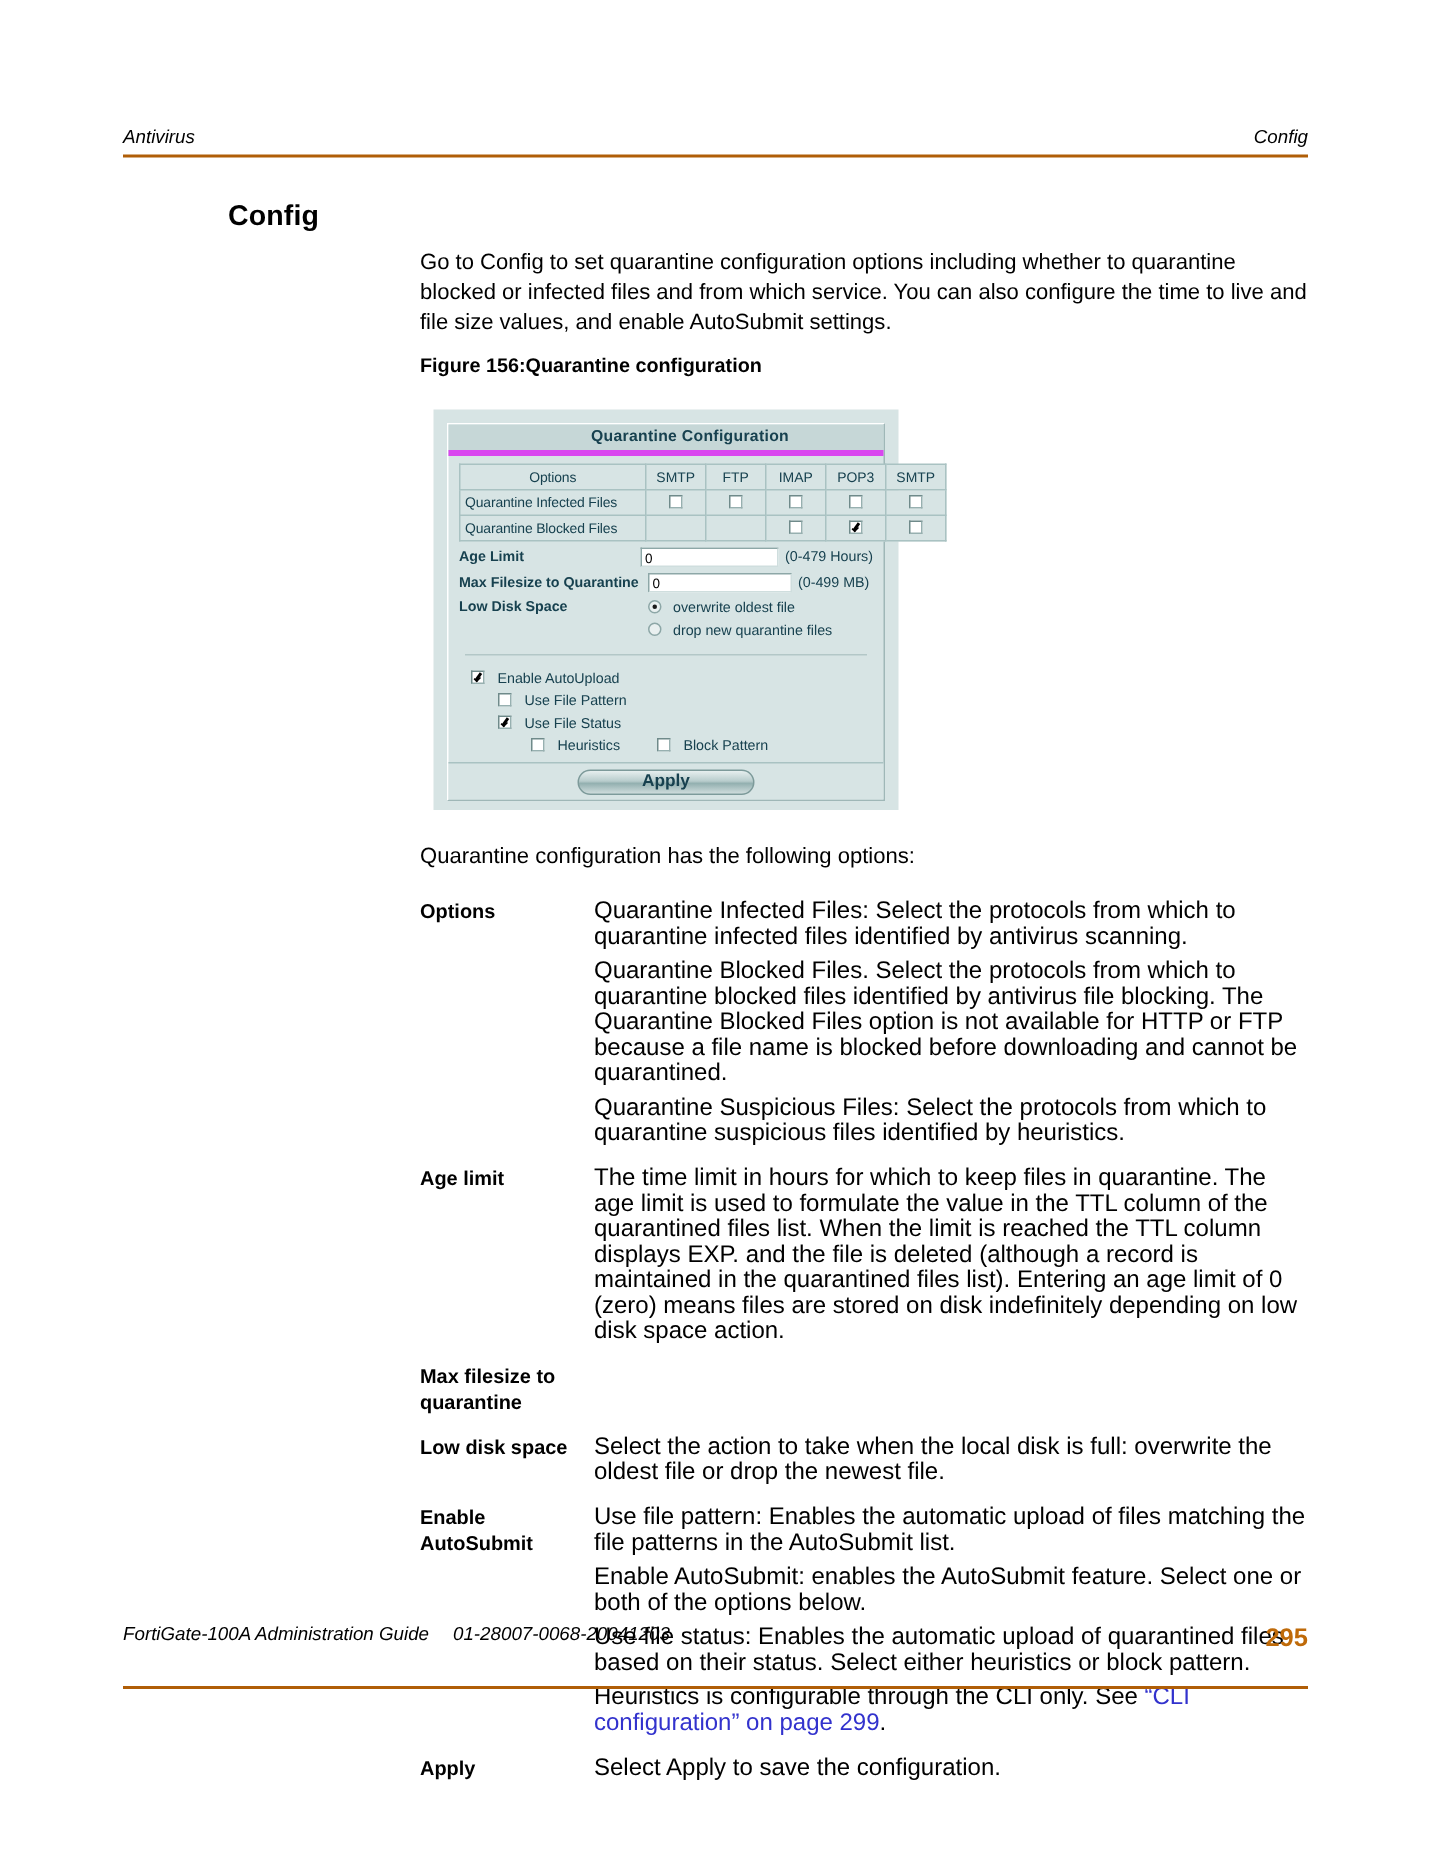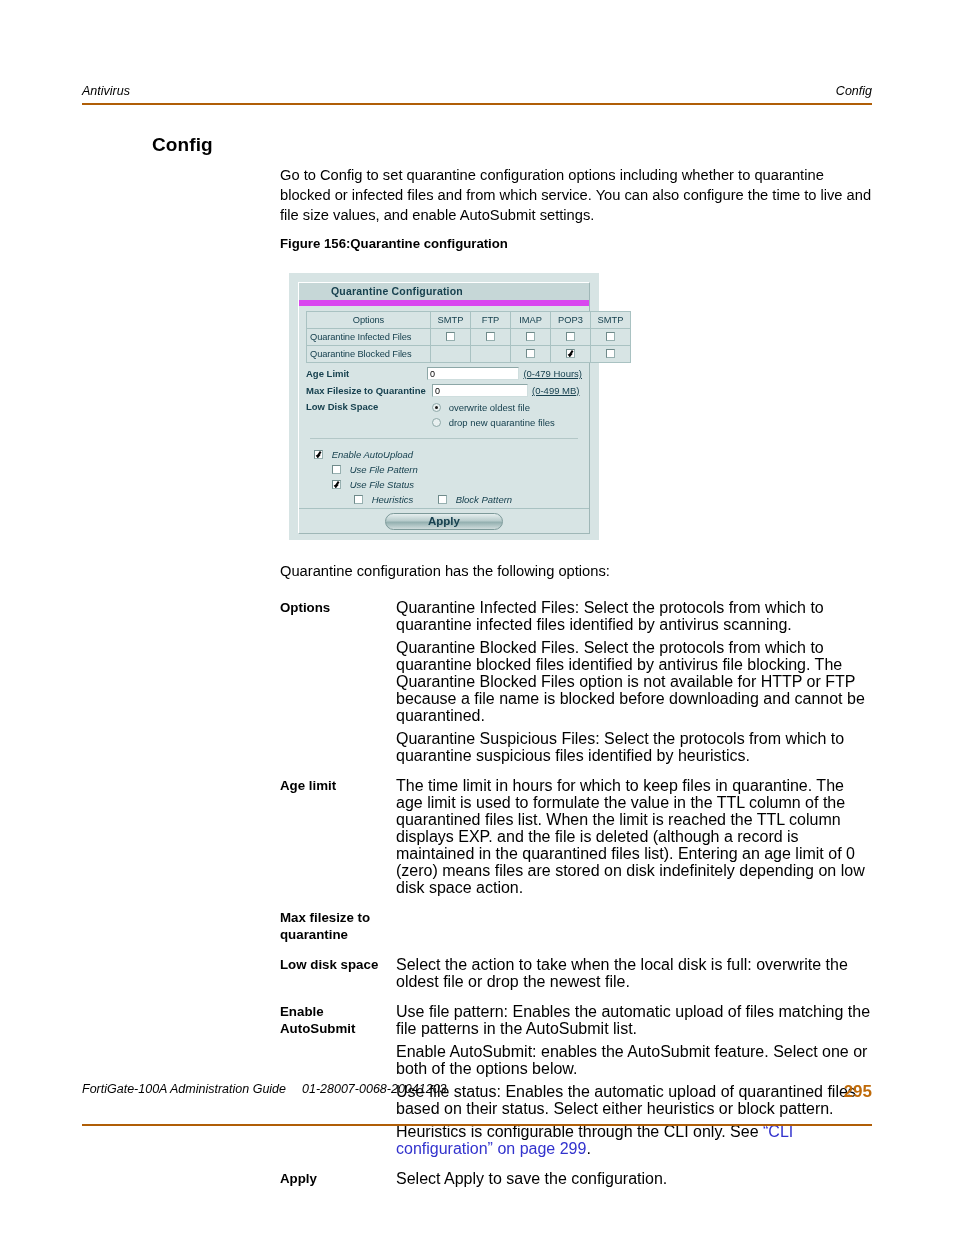--- a/index.html
+++ b/index.html
@@ -92,26 +92,26 @@
     border: 1px solid #9fb7b7;
     border-top-color: #ffffff;
     border-left-color: #ffffff;
     box-sizing: border-box;
     display: flex;
     flex-direction: column;
   }
   .fig-title {
     height: 17px;
     line-height: 17px;
-    text-align: left;
+    text-align: center;
     font-size: 10.5px;
     font-weight: bold;
     color: #17414f;
     background: #c6d7d7;
-    border-bottom: 6px solid #d946ef;
+    border-bottom: 4px solid #d946ef;
     letter-spacing: 0.2px;
     padding-left: 32px;
   }
   .fig-body {
     flex: 1;
     padding: 5px 7px 0 7px;
     box-sizing: border-box;
     position: relative;
   }
 
@@ -216,21 +216,21 @@
     border-right-color: #cfdede;
     border-bottom-color: #cfdede;
     height: 13px;
     line-height: 13px;
     font-size: 9px;
     color: #000;
     padding: 0 2px;
     box-sizing: border-box;
     margin: 0 4px;
   }
-  .fieldrow .fhint { white-space: nowrap; font-weight: normal; text-decoration: underline; }
+  .fieldrow .fhint { white-space: nowrap; font-weight: normal; }
 
   .row-age .flabel { width: 122px; }
   .row-age .finput { width: 96px; }
   .row-max .flabel { width: 122px; }
   .row-max .finput { width: 96px; }
 
   .row-lds {
     display: flex;
     margin-top: 4px;
     font-size: 9.5px;
@@ -248,21 +248,20 @@
   }
 
   .autolist {
     margin-top: 8px;
     font-size: 9.5px;
     color: #17414f;
   }
   .autolist .al {
     line-height: 15px;
     white-space: nowrap;
-    font-style: italic;
   }
   .autolist .al span.allab { margin-left: 6px; }
   .al.lvl1 { padding-left: 8px; }
   .al.lvl2 { padding-left: 26px; }
   .al.lvl3 { padding-left: 48px; }
   .al.lvl3 .grp2 { margin-left: 22px; }
 
   .fig-footer {
     height: 24px;
     border-top: 1px solid #a9c2c2;

